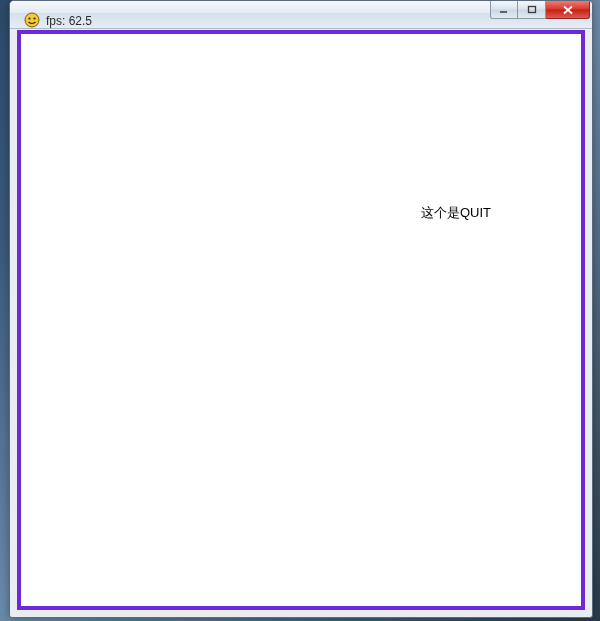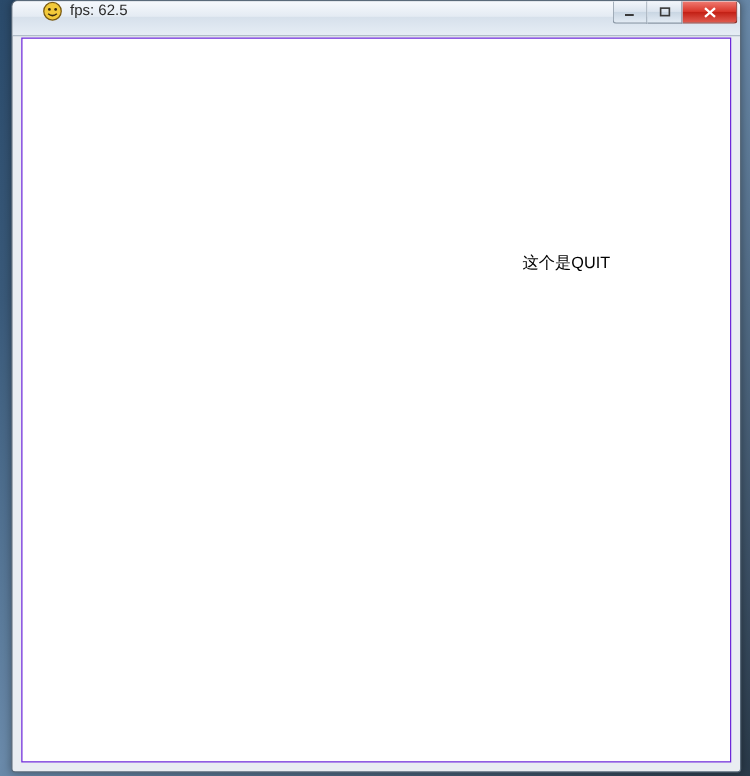--- a/index.html
+++ b/index.html
@@ -24,22 +24,22 @@
     box-shadow: 0 0 8px rgba(0,0,0,0.35);
     overflow: hidden;
   }
 
   .titlebar {
     position: relative;
     height: 28px;
     background: linear-gradient(to bottom, #f6f9fd 0%, #e4ebf3 45%, #d6e0eb 46%, #e6edf5 100%);
     border-bottom: 1px solid #b0bcc8;
     display: flex;
-    align-items: flex-start;
-    padding-left: 24px;
+    align-items: flex-end;
+    padding-left: 14px;
     padding-right: 2px;
     box-sizing: border-box;
   }
 
   .titlebar .app-icon {
     width: 16px;
     height: 16px;
     margin-right: 6px;
     flex: 0 0 auto;
   }
@@ -84,21 +84,21 @@
     border-color: #8a2a22;
   }
 
   .client-area {
     position: absolute;
     left: 7px;
     right: 7px;
     top: 29px;
     bottom: 7px;
     background: #ffffff;
-    border: 1px solid #6d28d9;
+    border: 4px solid #6d28d9;
   }
 
   .canvas {
     position: absolute;
     inset: 0;
   }
 
   .annotation {
     position: absolute;
     font-size: 13px;

